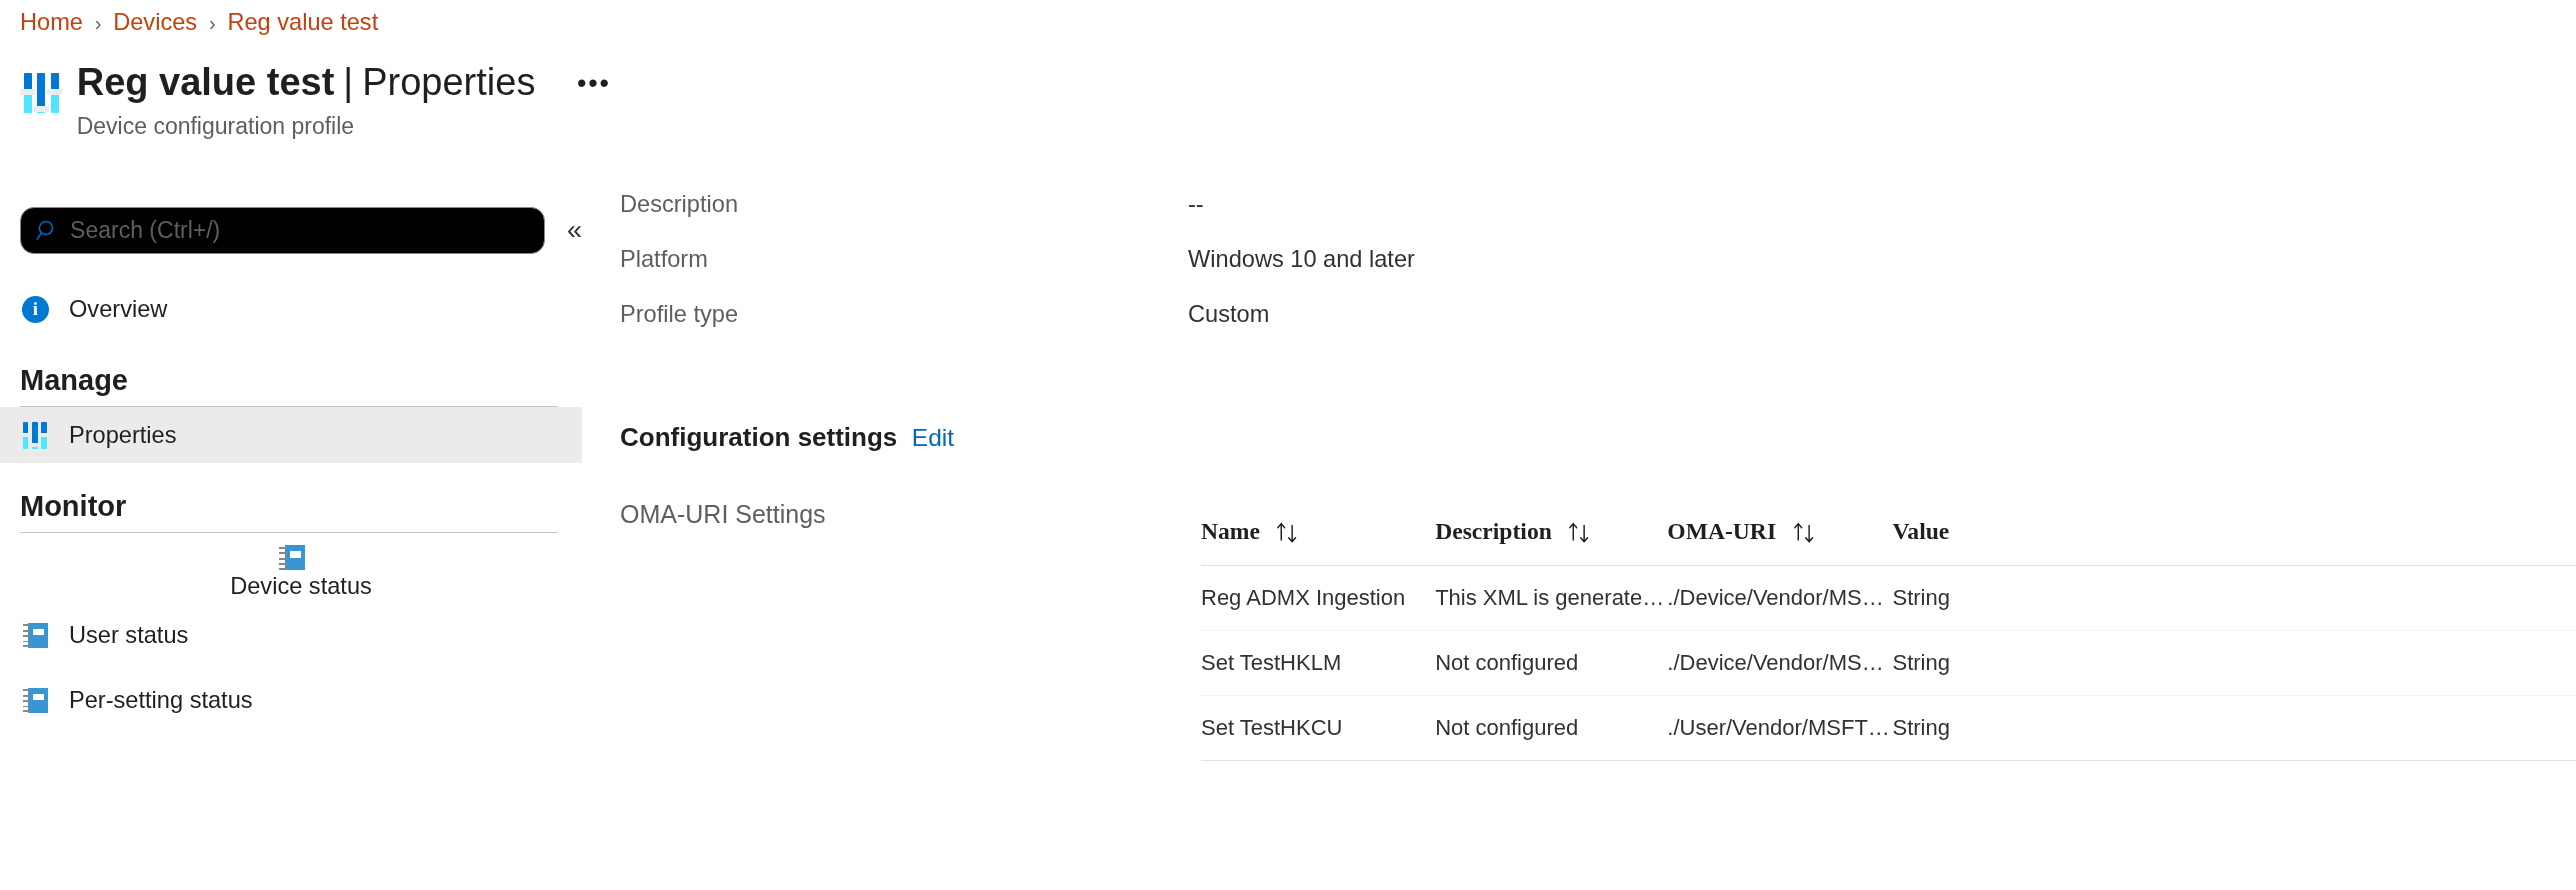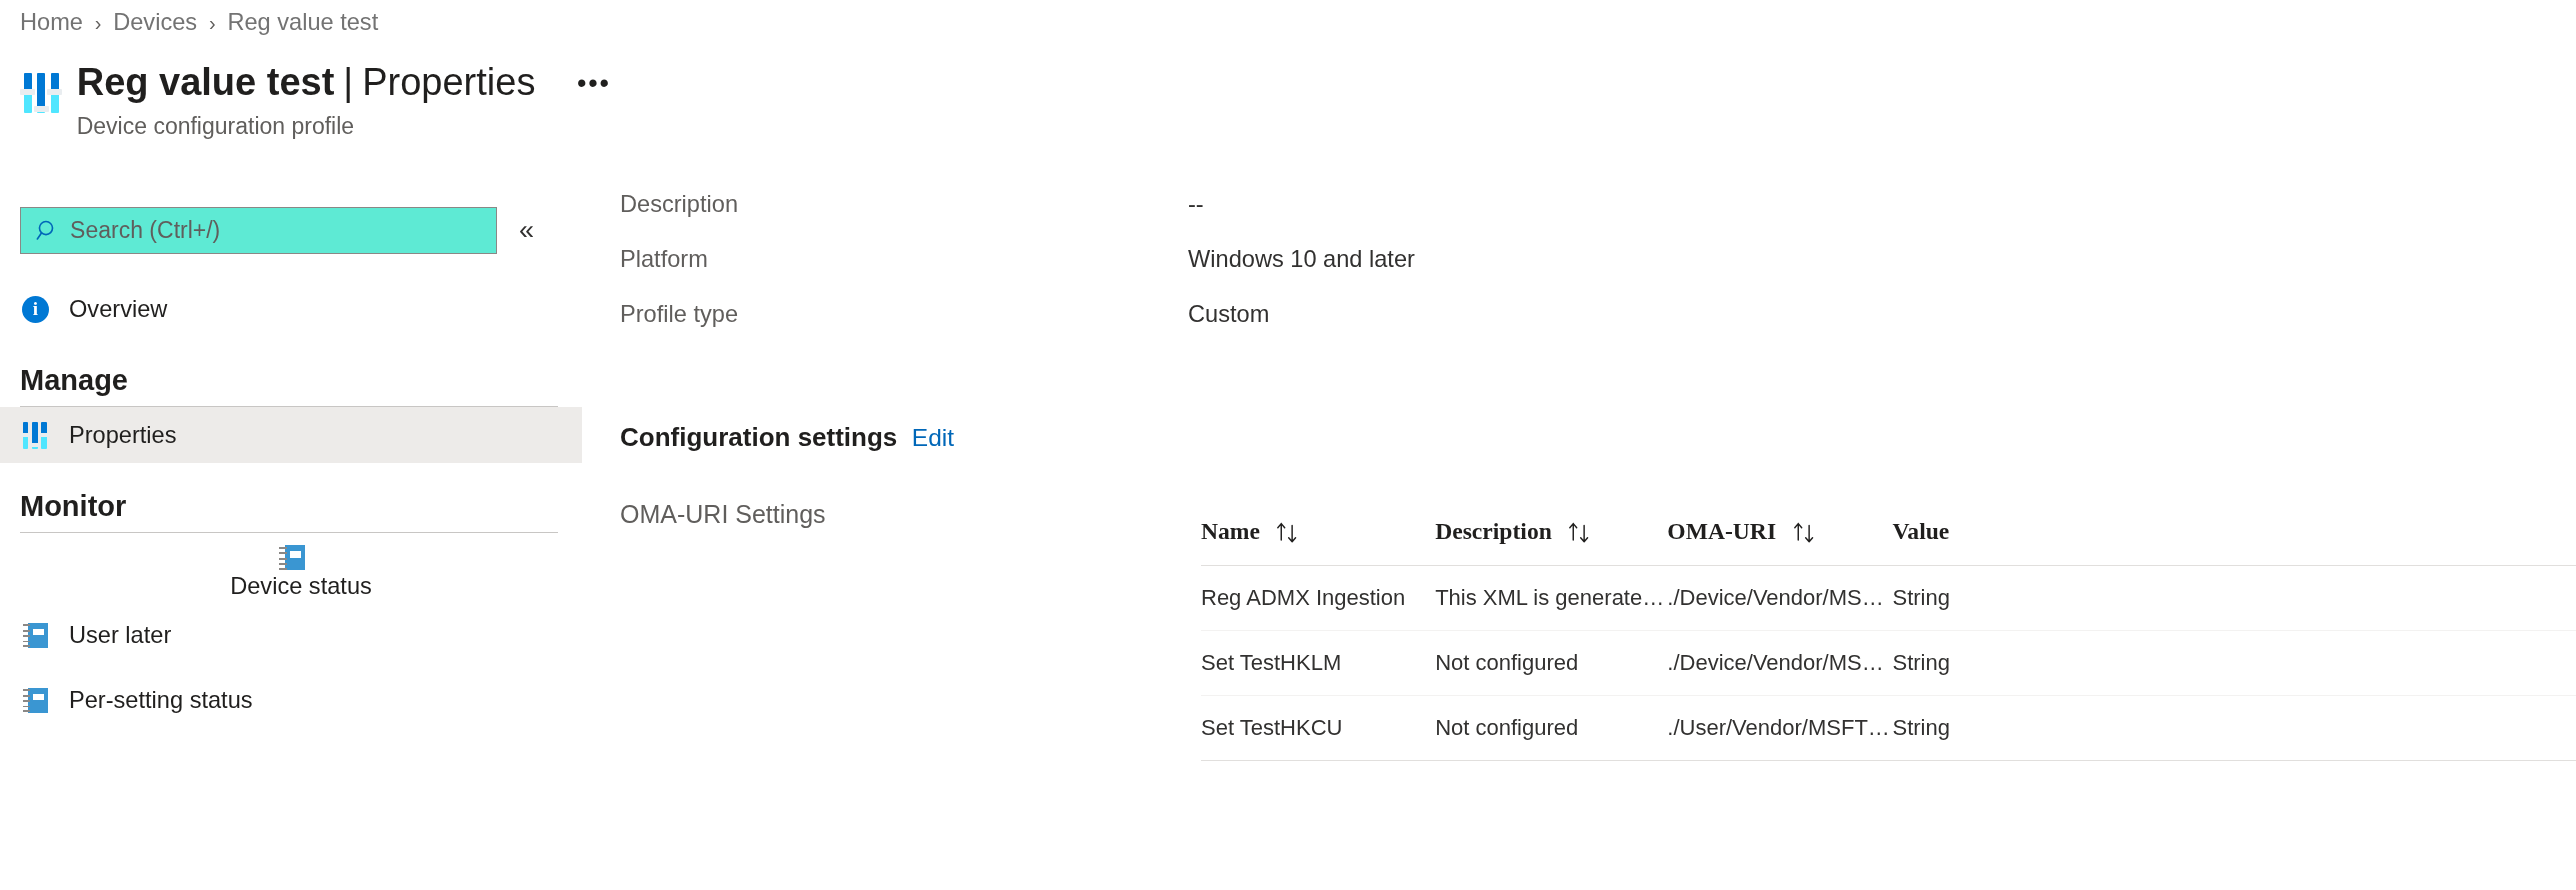--- a/index.html
+++ b/index.html
@@ -20,21 +20,21 @@
   .breadcrumb {
     position: absolute;
     left: 20px;
     top: 7.3px;
     display: flex;
     align-items: center;
     height: 31px;
     font-size: 23.6px;
   }
   .crumb {
-    color: #737373;
+    color: #c2410c;
     cursor: pointer;
     white-space: nowrap;
   }
   .crumb-sep {
     color: #605e5c;
     margin: 0 11.8px;
     font-size: 20px;
     line-height: 1;
   }
 
@@ -97,28 +97,28 @@
     left: 0;
     top: 207px;
     width: 582px;
   }
   .search-row {
     display: flex;
     align-items: center;
     padding-left: 20px;
   }
   .search-box {
-    width: 477px;
+    width: 525px;
     height: 47px;
     border: 0.9px solid #8a8886;
-    border-radius: 0;
+    border-radius: 14px;
     display: flex;
     align-items: center;
     box-sizing: border-box;
-    background: #5eead4;
+    background: #000000;
   }
   .search-ico {
     margin: 0 9px 0 14.5px;
     flex: 0 0 auto;
     display: flex;
   }
   .search-input {
     border: 0;
     outline: 0;
     font-family: "Liberation Sans", sans-serif;
@@ -387,21 +387,21 @@
       <span class="rep">
         <span class="rep-body"></span>
           <span class="rep-win"></span>
         <span class="rep-ring" style="top:2.7px;"></span>
         <span class="rep-ring" style="top:8.2px;"></span>
         <span class="rep-ring" style="top:13.6px;"></span>
         <span class="rep-ring" style="top:19px;"></span>
         <span class="rep-ring" style="top:23.6px;"></span>
       </span>
     </span>
-    <span class="nav-label">User later</span>
+    <span class="nav-label">User status</span>
   </div>
 
   <div class="nav-item" style="margin-top:9px;">
     <span class="nav-ico">
       <span class="rep">
         <span class="rep-body"></span>
           <span class="rep-win"></span>
         <span class="rep-ring" style="top:2.7px;"></span>
         <span class="rep-ring" style="top:8.2px;"></span>
         <span class="rep-ring" style="top:13.6px;"></span>

